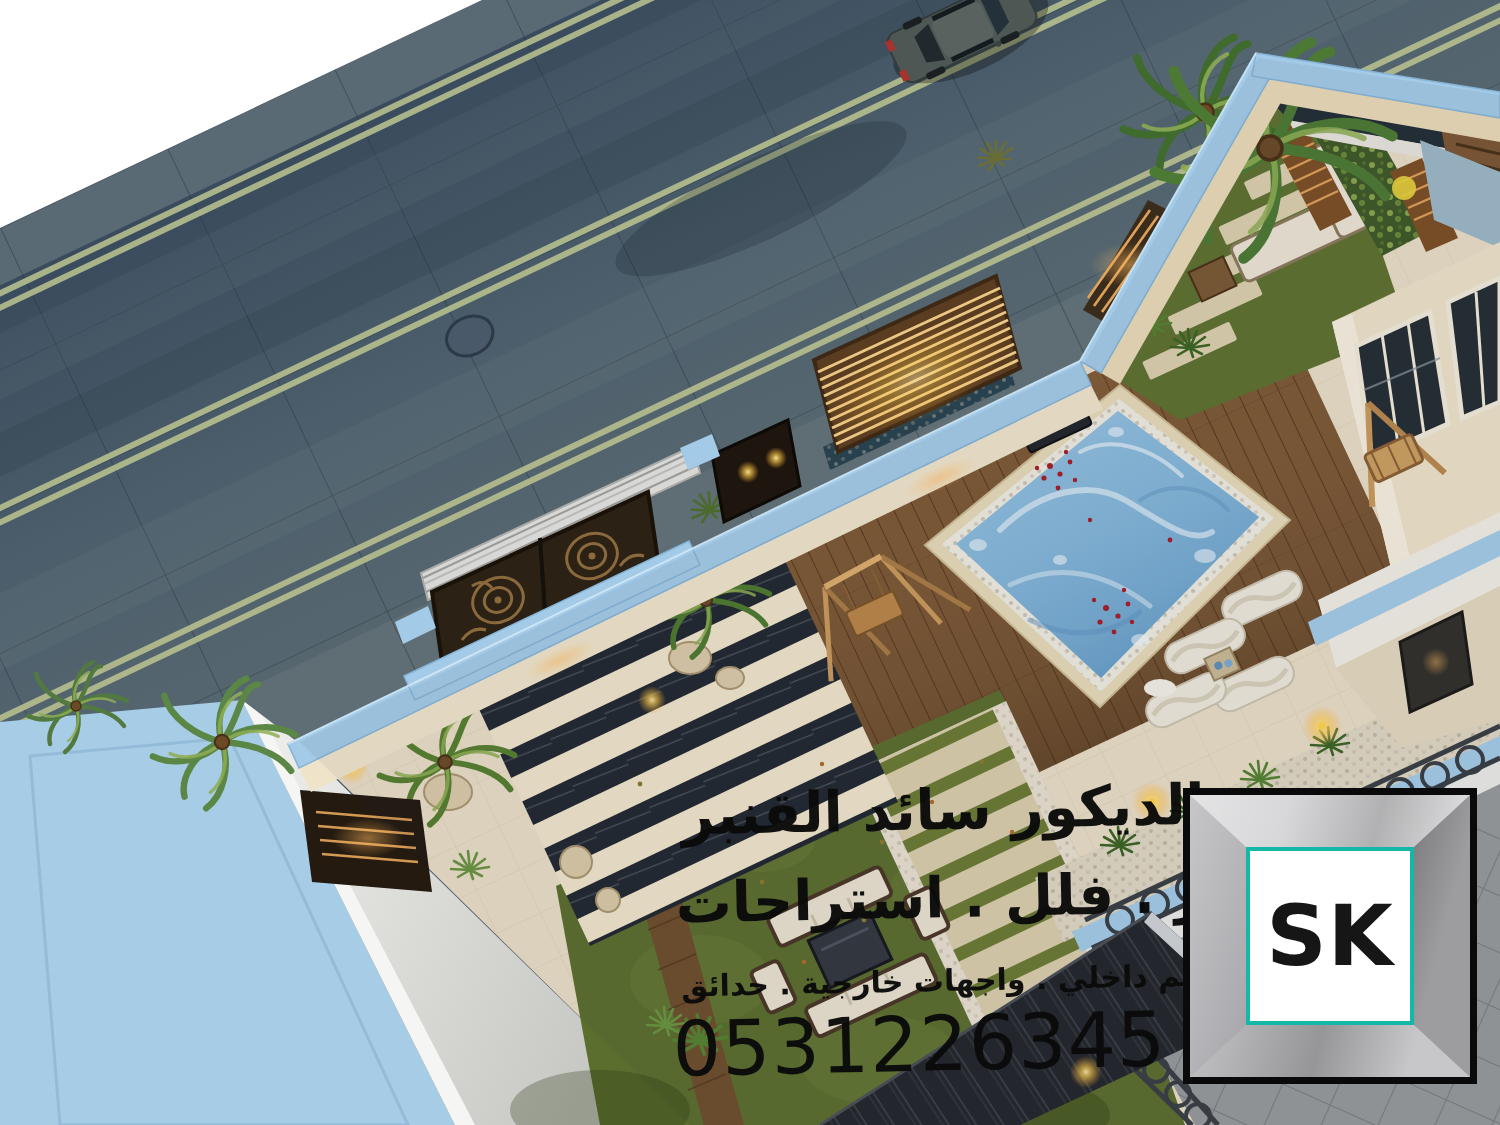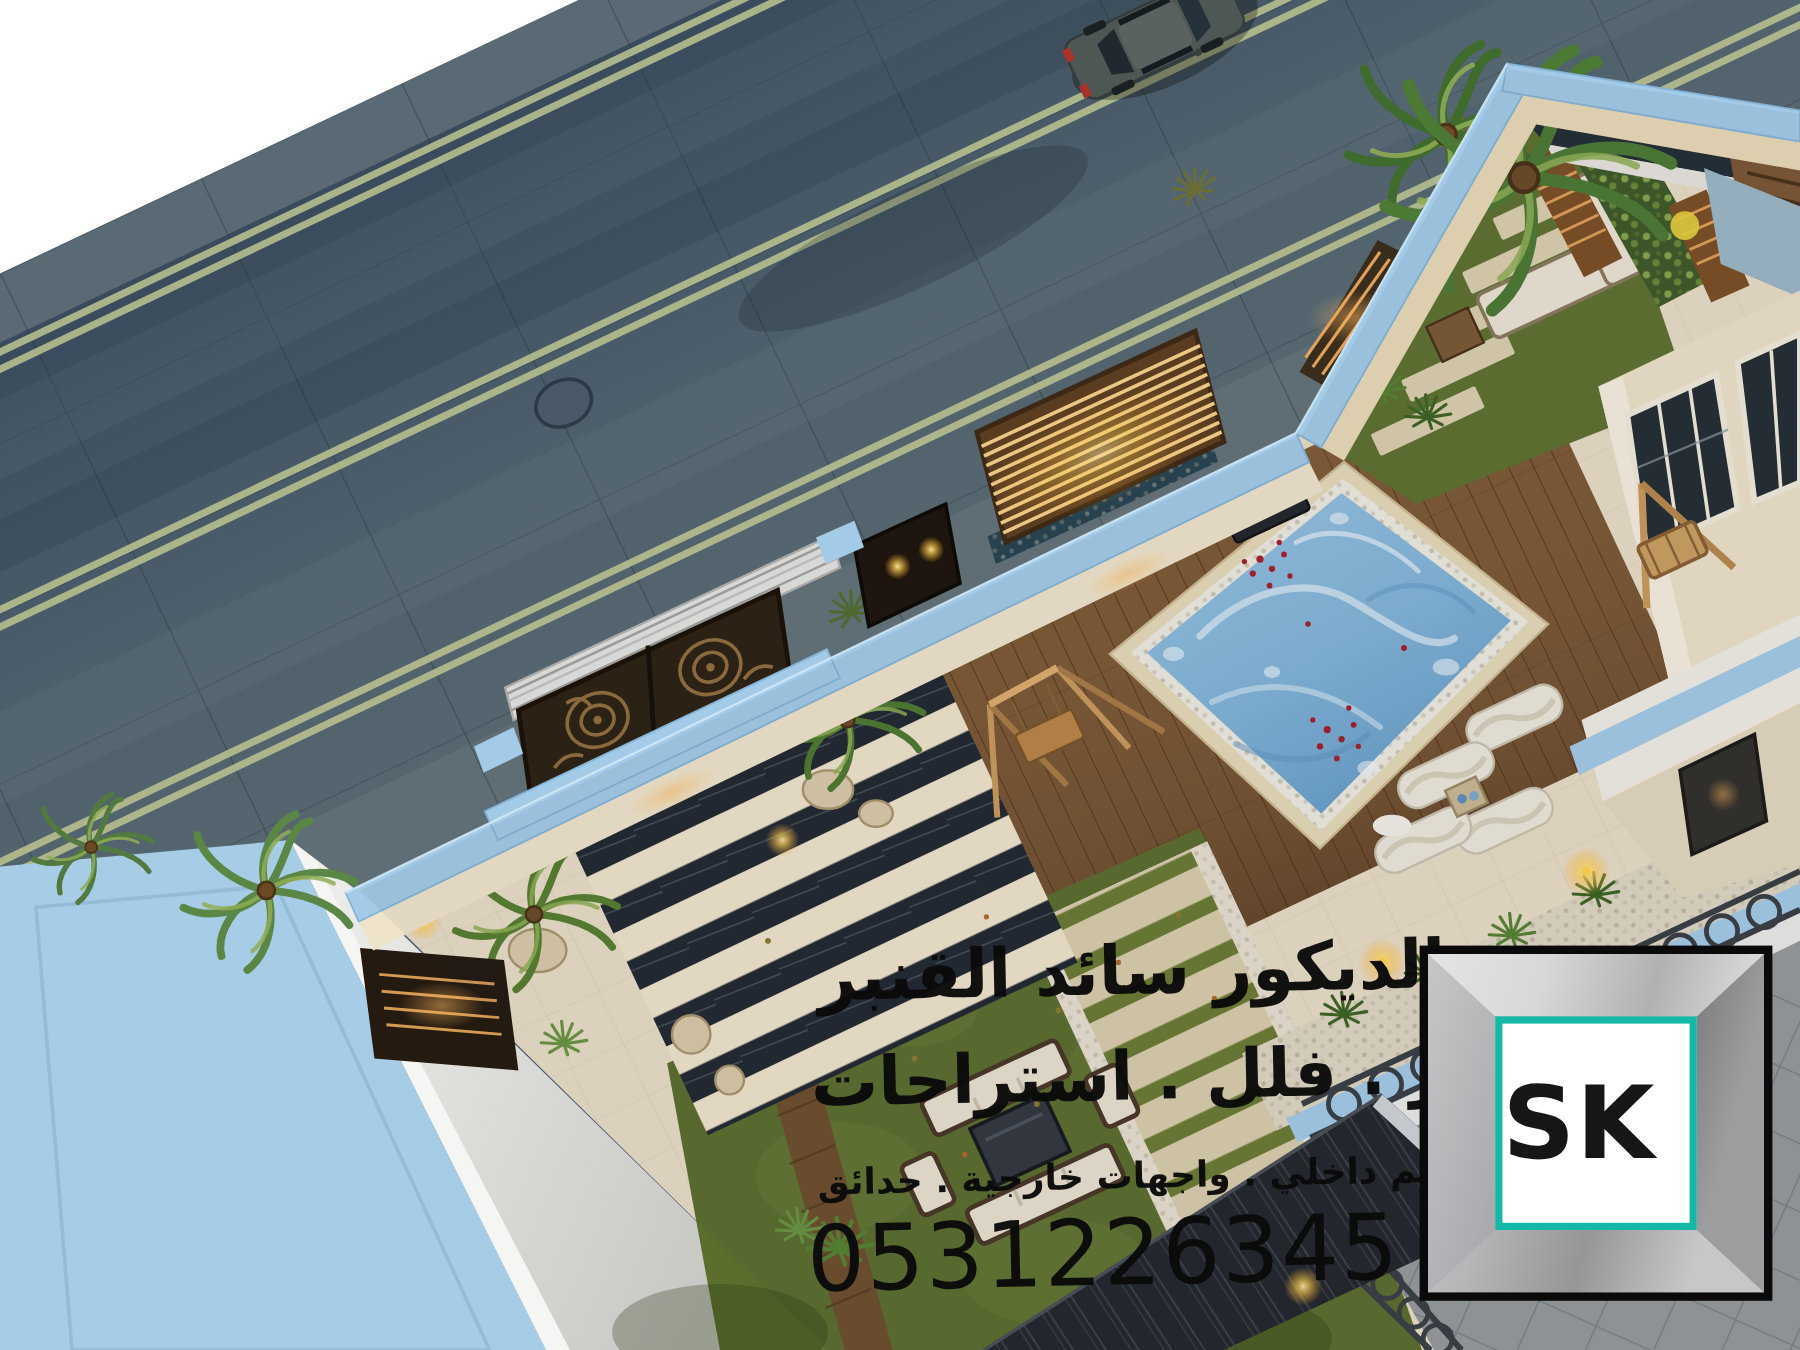--- a/index.html
+++ b/index.html
@@ -18,22 +18,22 @@
   
   .sk-logo{position:absolute;left:1183px;top:788px;width:294px;height:296px;
            background:#0a0a0a;box-sizing:border-box;padding:7px;}
   .sk-frame{position:relative;width:100%;height:100%;box-sizing:border-box;
             border-top:52px solid #d8d8da;border-bottom:52px solid #b7b7ba;
             border-left:56px solid #aeaeb2;border-right:56px solid #828286;}
   .sk-sheen{position:absolute;left:-56px;top:-52px;width:280px;height:282px;pointer-events:none;
             background:linear-gradient(105deg,rgba(255,255,255,.30),rgba(255,255,255,0) 28%,
                        rgba(0,0,0,.18) 55%,rgba(255,255,255,.22) 82%);}
   .sk-inner{position:relative;z-index:1;width:100%;height:100%;background:#ffffff;
-            box-sizing:border-box;border:6px solid #14b8a6;display:flex;
-            align-items:center;justify-content:flex-start;}
+            box-sizing:border-box;border:4px solid #14b8a6;display:flex;
+            align-items:center;justify-content:center;}
   .sk-inner span{font-family:"DejaVu Sans",sans-serif;font-weight:bold;font-size:84px;
                  color:#161616;letter-spacing:1px;}
 </style>
 </head>
 <body>
 
 <div class="stage">
 
 <svg class="scene" viewBox="0 0 1500 1125">
   <defs>

